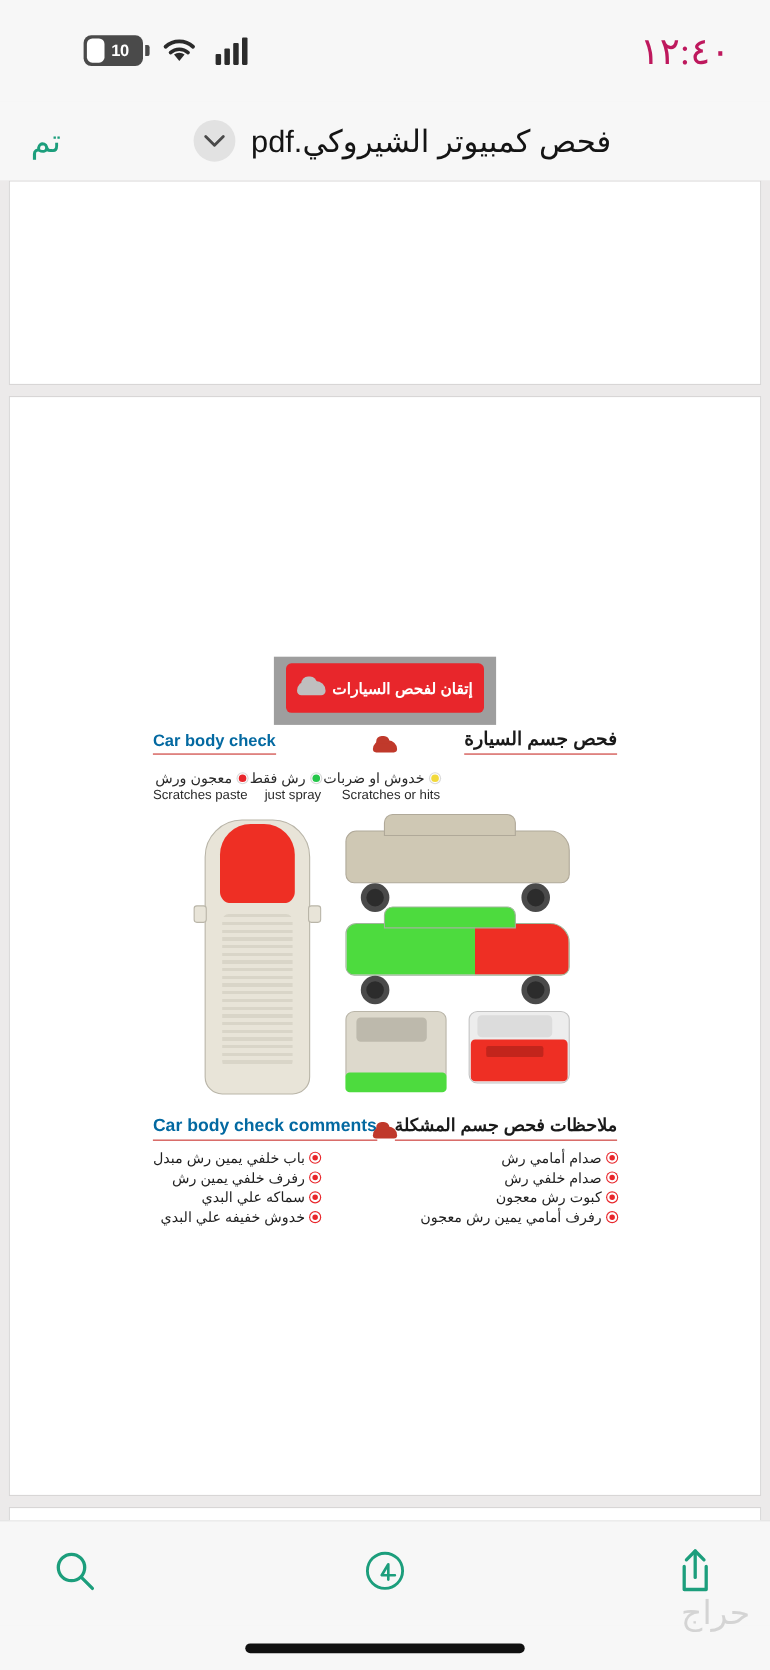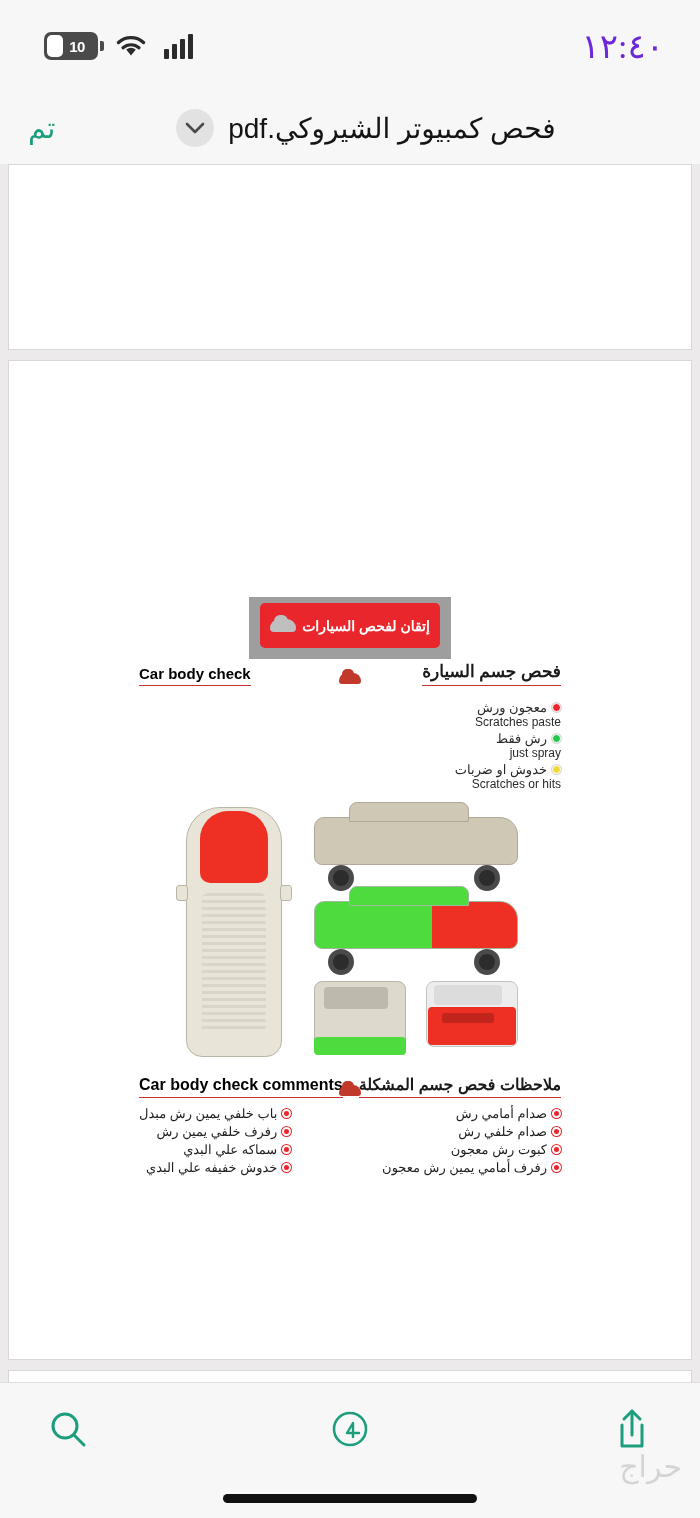--- a/index.html
+++ b/index.html
@@ -20,21 +20,21 @@
   
   .status-bar {
     height: 92px;
     background: #f7f7f7;
     display: flex;
     align-items: center;
     justify-content: space-between;
     padding: 0 36px 0 44px;
     flex: 0 0 auto;
   }
-  .status-left { display: flex; align-items: center; gap: 16px; }
+  .status-left { display: flex; align-items: center; gap: 16px; margin-left: 32px; }
   .battery {
     position: relative;
     width: 54px; height: 28px;
     border-radius: 7px;
     background: #4a4a4a;
     display: flex; align-items: center; justify-content: center;
   }
   .battery::after {
     content: "";
     position: absolute; right: -6px; top: 9px;
@@ -60,21 +60,21 @@
   .signal-icon { display: flex; align-items: flex-end; gap: 3px; height: 26px; }
   .signal-icon i {
     display: block; width: 5px; background: #2b2b2b; border-radius: 1px;
   }
   .signal-icon i:nth-child(1) { height: 10px; }
   .signal-icon i:nth-child(2) { height: 15px; }
   .signal-icon i:nth-child(3) { height: 20px; }
   .signal-icon i:nth-child(4) { height: 25px; }
   .status-time {
     font-size: 34px;
-    color: #6d28d9;
+    color: #be185d;
     letter-spacing: 1px;
     font-family: Liberation Serif, serif;
   }
 
   
   .nav-bar {
     height: 72px;
     background: #f7f7f7;
     display: flex;
     align-items: center;
@@ -188,21 +188,21 @@
   .headings-row {
     display: flex;
     justify-content: space-between;
     align-items: flex-end;
     margin-top: 2px;
     position: relative;
   }
   .heading-en {
     font-size: 15px;
     font-weight: 700;
-    color: #000000;
+    color: #0369a1;
     border-bottom: 1.5px solid #c9302c;
     padding-bottom: 3px;
   }
   .heading-ar {
     font-size: 17px;
     font-weight: 700;
     color: #1a1a1a;
     direction: rtl;
     border-bottom: 1.5px solid #c9302c;
     padding-bottom: 3px;
@@ -221,21 +221,21 @@
     position: absolute;
     left: 3px; top: -4px;
     width: 12px; height: 7px;
     background: #c0392b;
     border-radius: 5px 5px 0 0;
   }
 
   .legend {
     margin-top: 14px;
     display: flex;
-    flex-direction: column;
+    flex-direction: row;
     align-items: flex-end;
     gap: 2px;
   }
   .legend-item { text-align: right; }
   .legend-ar {
     direction: rtl;
     font-size: 13px;
     color: #2a2a2a;
     display: flex;
     align-items: center;

